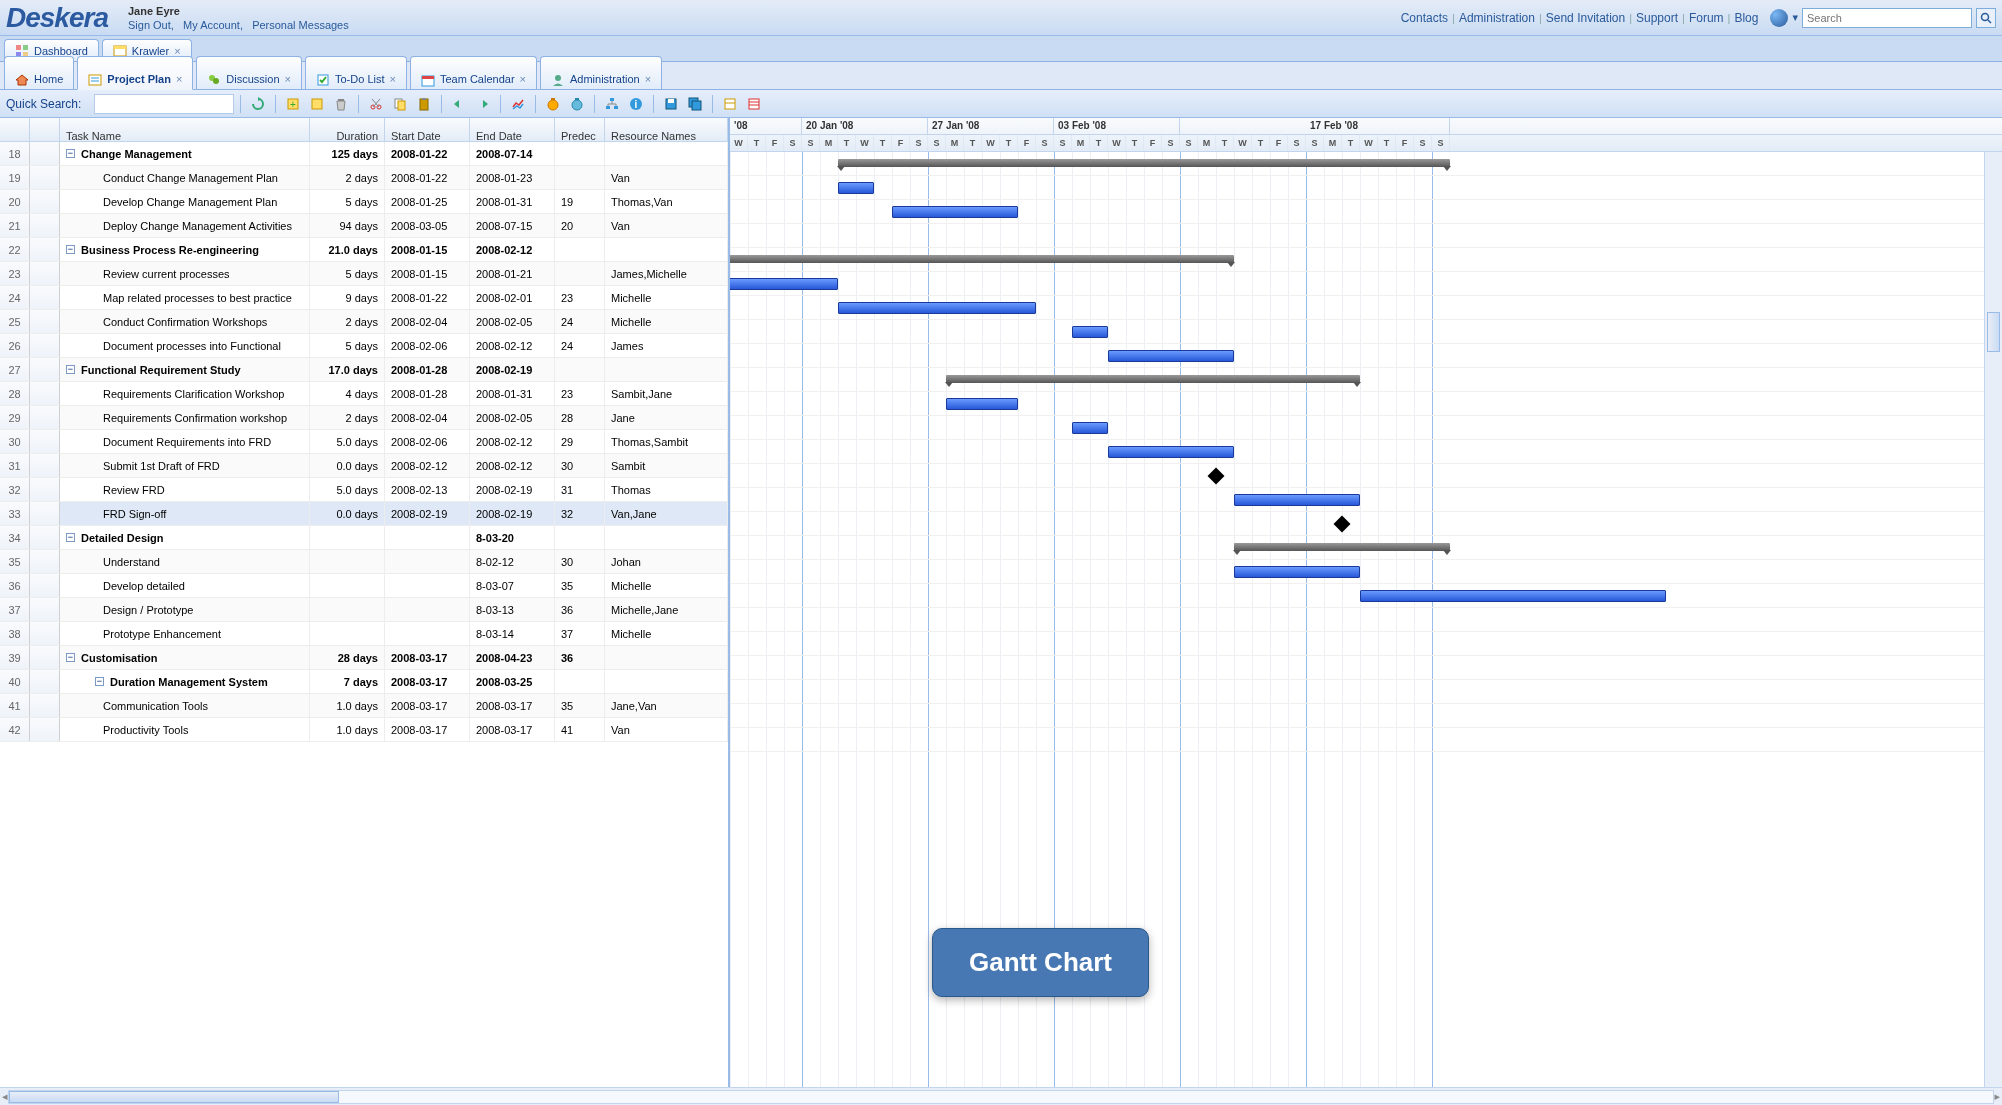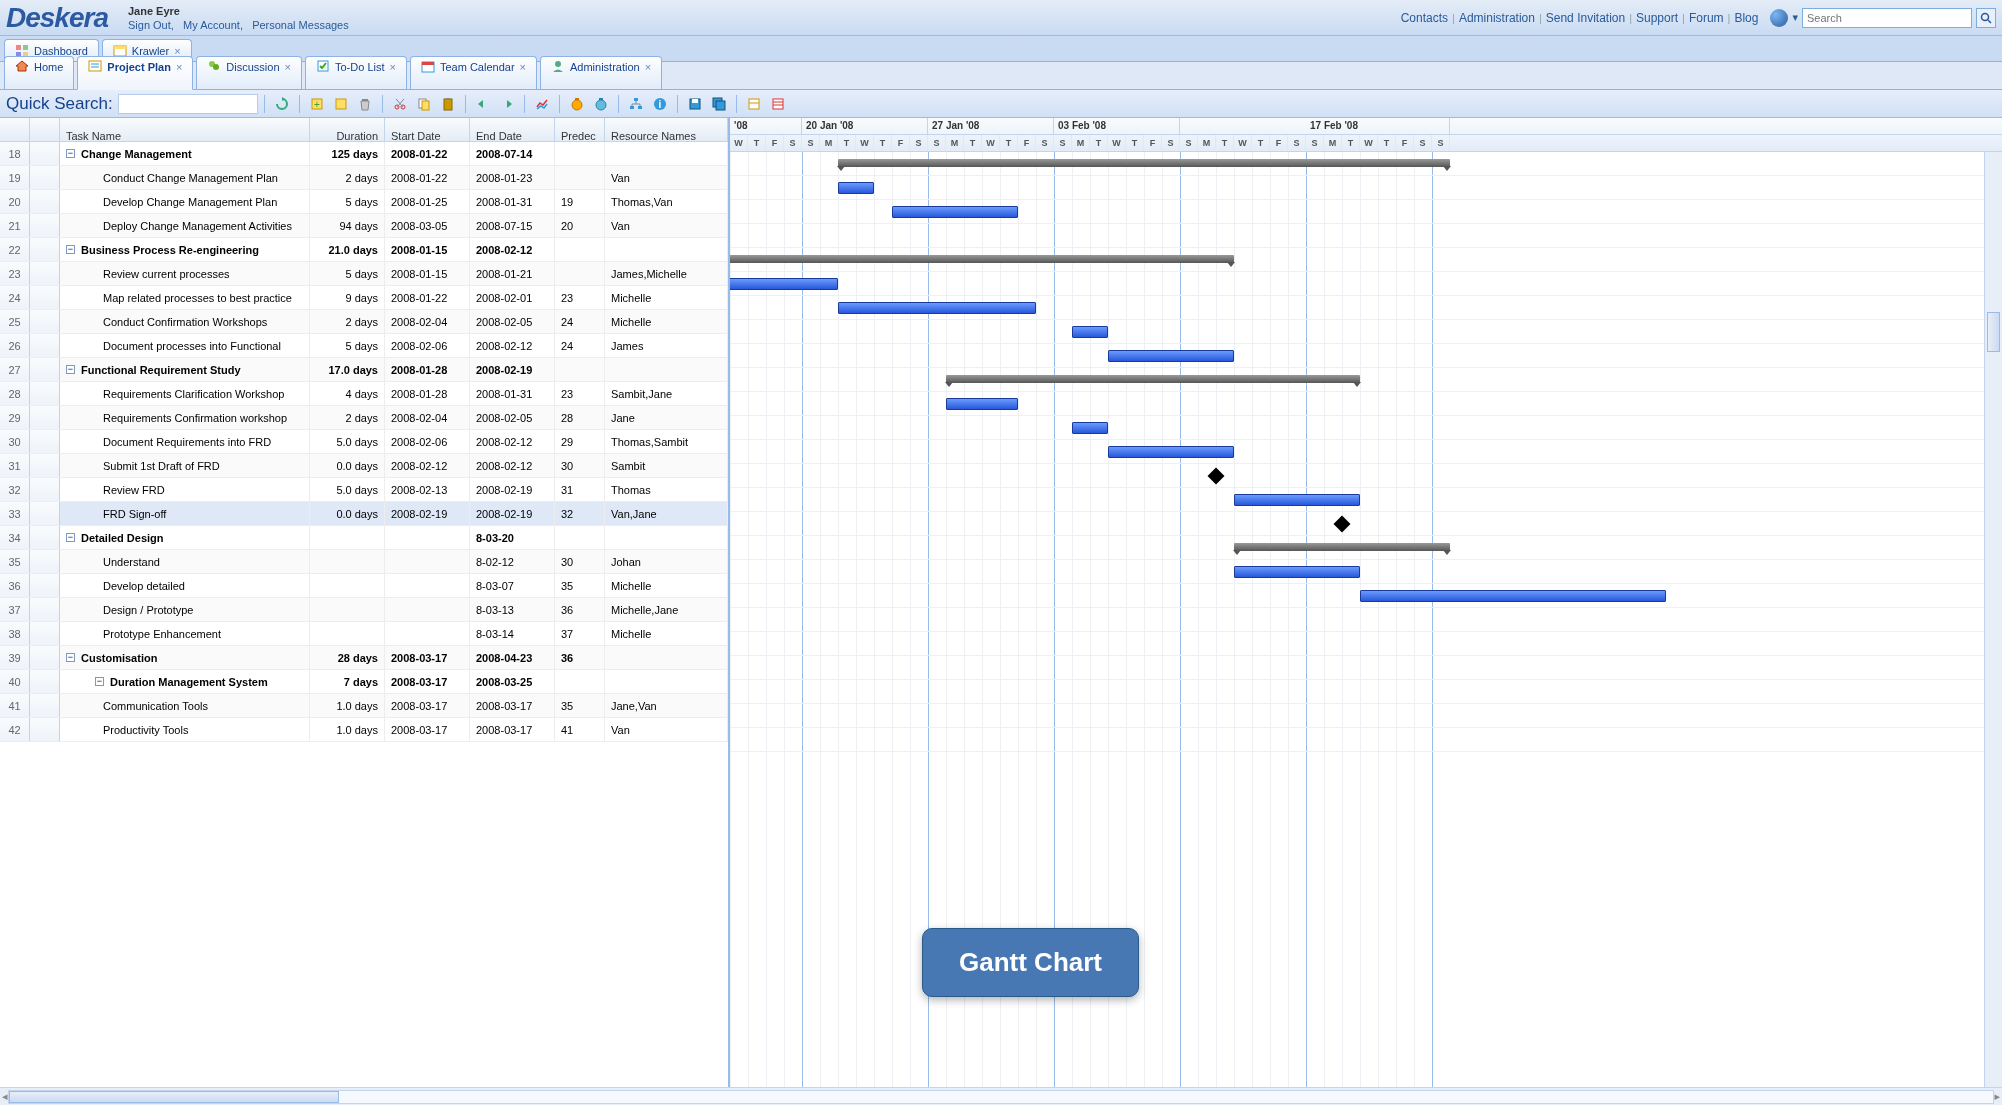--- a/index.html
+++ b/index.html
@@ -20,27 +20,27 @@
 .search-btn { width: 20px; height: 20px; border: 1px solid #7eadd9; background: #e8f0fb; display: flex; align-items: center; justify-content: center; cursor: pointer; }
 
 
 .main-tabs { background: #c9dbf3; height: 26px; display: flex; align-items: flex-end; border-bottom: 1px solid #8db2e3; padding-left: 4px; }
 .mtab { background: linear-gradient(#fefefe, #e1ecfa); border: 1px solid #8db2e3; border-bottom: none; border-radius: 4px 4px 0 0; height: 22px; padding: 0 10px; display: flex; align-items: center; gap: 5px; margin-right: 3px; cursor: pointer; font-size: 11px; color: #15428b; }
 .mtab .close { color: #6c8ab8; font-size: 11px; cursor: pointer; }
 .ticon { width: 14px; height: 14px; display: inline-block; }
 
 
 .sub-tabs { background: #dfe8f6; height: 28px; display: flex; align-items: flex-end; border-bottom: 1px solid #8db2e3; padding-left: 4px; }
-.stab { background: linear-gradient(#fefefe, #e1ecfa); border: 1px solid #8db2e3; border-bottom: none; border-radius: 4px 4px 0 0; height: 24px; padding: 16px 10px; display: flex; align-items: flex-end; gap: 5px; margin-right: 3px; cursor: pointer; font-size: 11px; color: #15428b; position: relative; }
+.stab { background: linear-gradient(#fefefe, #e1ecfa); border: 1px solid #8db2e3; border-bottom: none; border-radius: 4px 4px 0 0; height: 24px; padding: 16px 10px; display: flex; align-items: flex-start; gap: 5px; margin-right: 3px; cursor: pointer; font-size: 11px; color: #15428b; position: relative; }
 .stab.active { color: #15428b; font-weight: bold; z-index: 2; background: linear-gradient(#ffffff, #f0f4fb); border-bottom: 1px solid #f0f4fb; margin-bottom: -1px; }
 .stab .close { color: #6c8ab8; font-size: 11px; cursor: pointer; font-weight: normal; }
 
 
 .toolbar { background: linear-gradient(#e6eefb, #d0e0f5); height: 28px; display: flex; align-items: center; gap: 2px; padding: 0 6px; border-bottom: 1px solid #99bbe8; }
-.qs-label { color: #15428b; font-size: 17px; margin-right: 3px; }
+.qs-label { color: #15428b; font-size: 12px; margin-right: 11px; }
 .qs-input { width: 140px; height: 20px; border: 1px solid #b5cbe7; background: #fff; padding: 2px 4px; }
 .tsep { width: 1px; height: 18px; background: #99bbe8; margin: 0 4px; }
 .tbtn { width: 22px; height: 22px; display: flex; align-items: center; justify-content: center; cursor: pointer; border-radius: 2px; }
 
 
 .content { display: flex; height: calc(100vh - 118px - 18px); background: #fff; }
 .left-panel { width: 730px; display: flex; flex-direction: column; border-right: 2px solid #99bbe8; overflow: hidden; }
 .right-panel { flex: 1; display: flex; flex-direction: column; overflow: hidden; position: relative; font-weight: bold; }
 
 
@@ -808,21 +808,21 @@
         <div class="milestone" style="left: 480px; top: 318px;"></div>
         <div class="gbar task" style="left: 504px; width: 126px; top: 342px;"></div>
         <div class="milestone" style="left: 606px; top: 366px;"></div>
         <div class="gbar summary" style="left: 504px; width: 216px; top: 391px;"></div>
         <div class="gbar task" style="left: 504px; width: 126px; top: 414px;"></div>
         <div class="gbar task" style="left: 630px; width: 306px; top: 438px;"></div>
       </div>
     <div class="right-scroll">
         <div class="right-thumb"></div>
       </div>
-    <div class="callout" style="left:192px; bottom:90px;">Gantt Chart</div>
+    <div class="callout" style="left:202px; bottom:90px;">Gantt Chart</div>
   </div>
 </div>
 
 <div class="bottom-scroll">
   <span style="color:#888;">◂</span>
   <div class="scroll-track">
       <div class="scroll-thumb"></div>
     </div>
   <span style="color:#888;">▸</span>
 </div>

